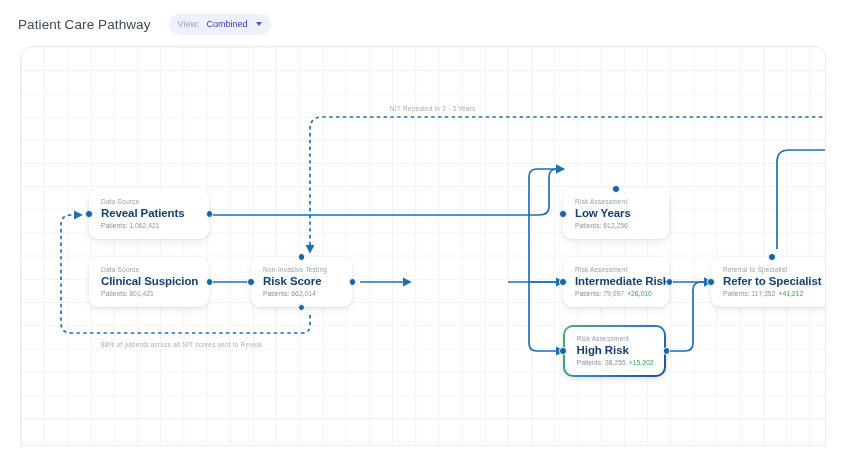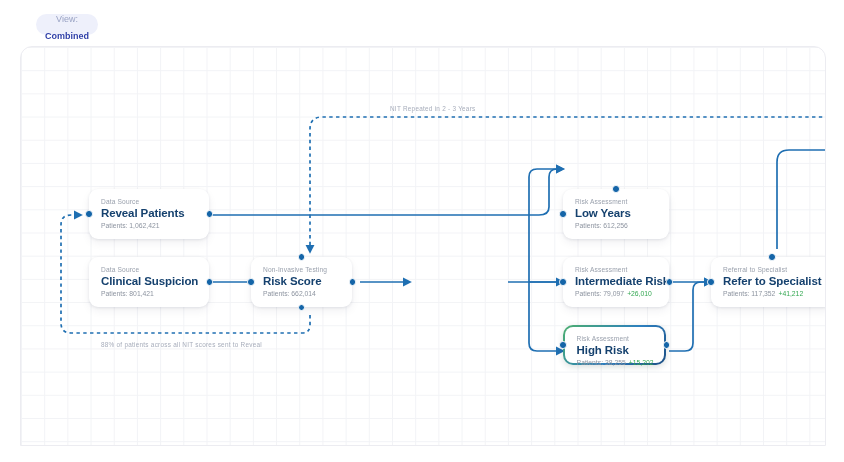--- a/index.html
+++ b/index.html
@@ -35,25 +35,24 @@
   .pill {
     display: inline-flex;
     align-items: center;
     gap: 7px;
     height: 21px;
     padding: 0 9px;
     border-radius: 11px;
     background: #eef0fb;
     font-size: 9px;
     white-space: nowrap;
-    flex-direction: column;
   }
   #view-pill { margin-left: 18px; }
   .pill-muted { color: #9aa3c4; }
-  .pill-strong { color: #2f3fa8; font-weight: bold; }
+  .pill-strong { color: #2f3fa8; font-weight: normal; }
   .chev {
     width: 0; height: 0;
     border-left: 3.5px solid transparent;
     border-right: 3.5px solid transparent;
     border-top: 4.2px solid #4a5ab8;
     margin-left: 2px;
   }
   #range-pill {
     position: absolute;
     right: 20px; top: 18px;
@@ -142,20 +141,21 @@
     white-space: nowrap;
     z-index: 5;
   }
 </style>
 </head>
 <body>
 
 <div id="app">
 
   <div id="header">
+    <div id="page-title">Patient Care Pathway</div>
 
     <div class="pill" id="view-pill">
       <span class="pill-muted">View:</span>
       <span class="pill-strong">Combined</span>
       <span class="chev"></span>
     </div>
 
   </div>
 
   <div id="canvas">
@@ -247,21 +247,21 @@
     <div class="node" style="left:542px; top:210px; width:106px;">
       <div class="node-kicker">Risk Assessment</div>
       <div class="node-title">Intermediate Risk</div>
       <div class="node-metric">
         <span>Patients: 79,097</span><span class="delta">+26,010</span>
       </div>
       <div class="handle h-l"></div>
       <div class="handle h-r"></div>
     </div>
 
-    <div class="node highlight" style="left:542px; top:278px; width:103px; height:40px;">
+    <div class="node highlight" style="left:542px; top:278px; width:103px; height:52px;">
       <div class="inner">
         <div class="node-kicker">Risk Assessment</div>
         <div class="node-title">High Risk</div>
         <div class="node-metric">
           <span>Patients: 38,255</span><span class="delta">+15,202</span>
         </div>
       </div>
       <div class="handle h-l"></div>
       <div class="handle h-r"></div>
     </div>

